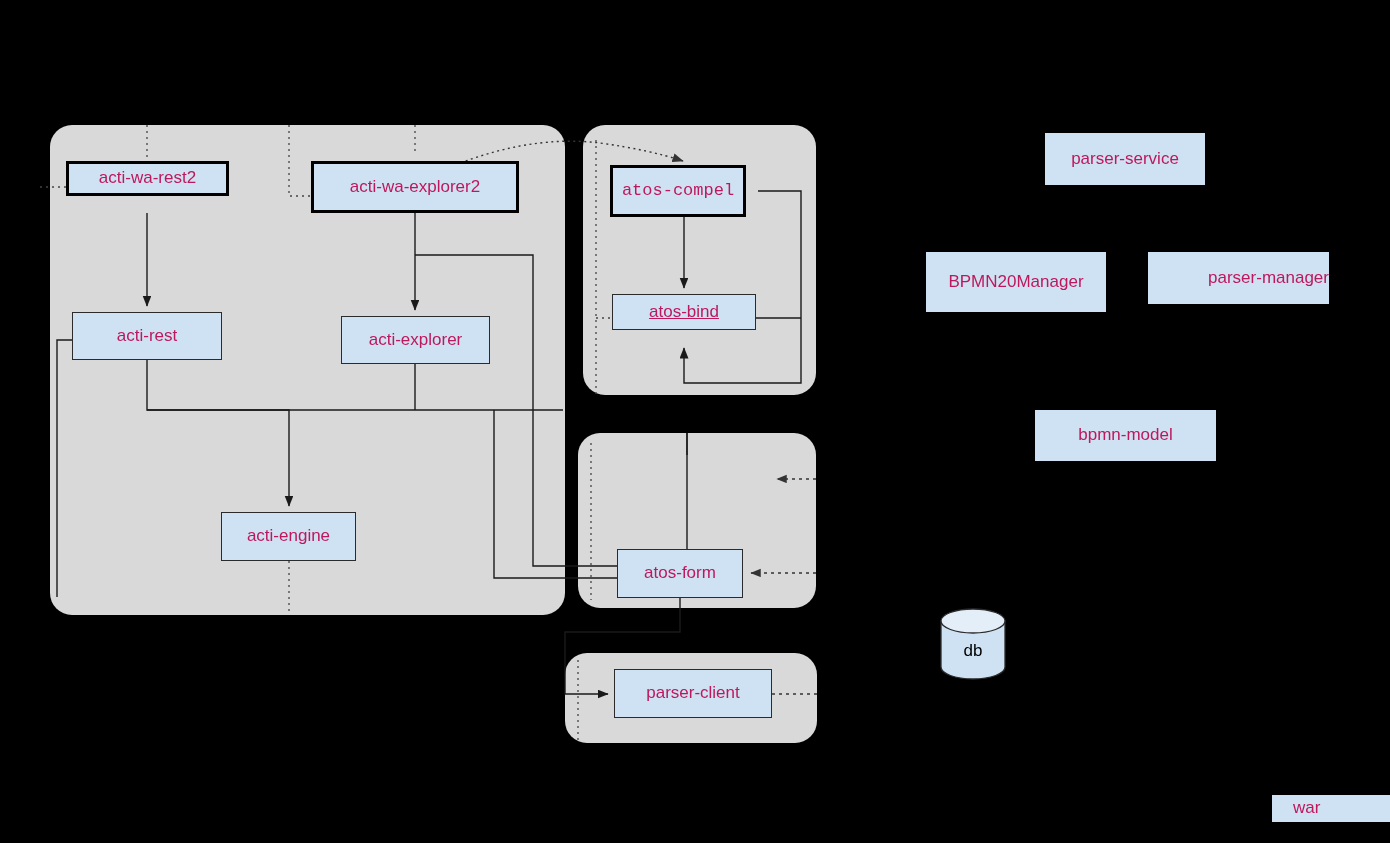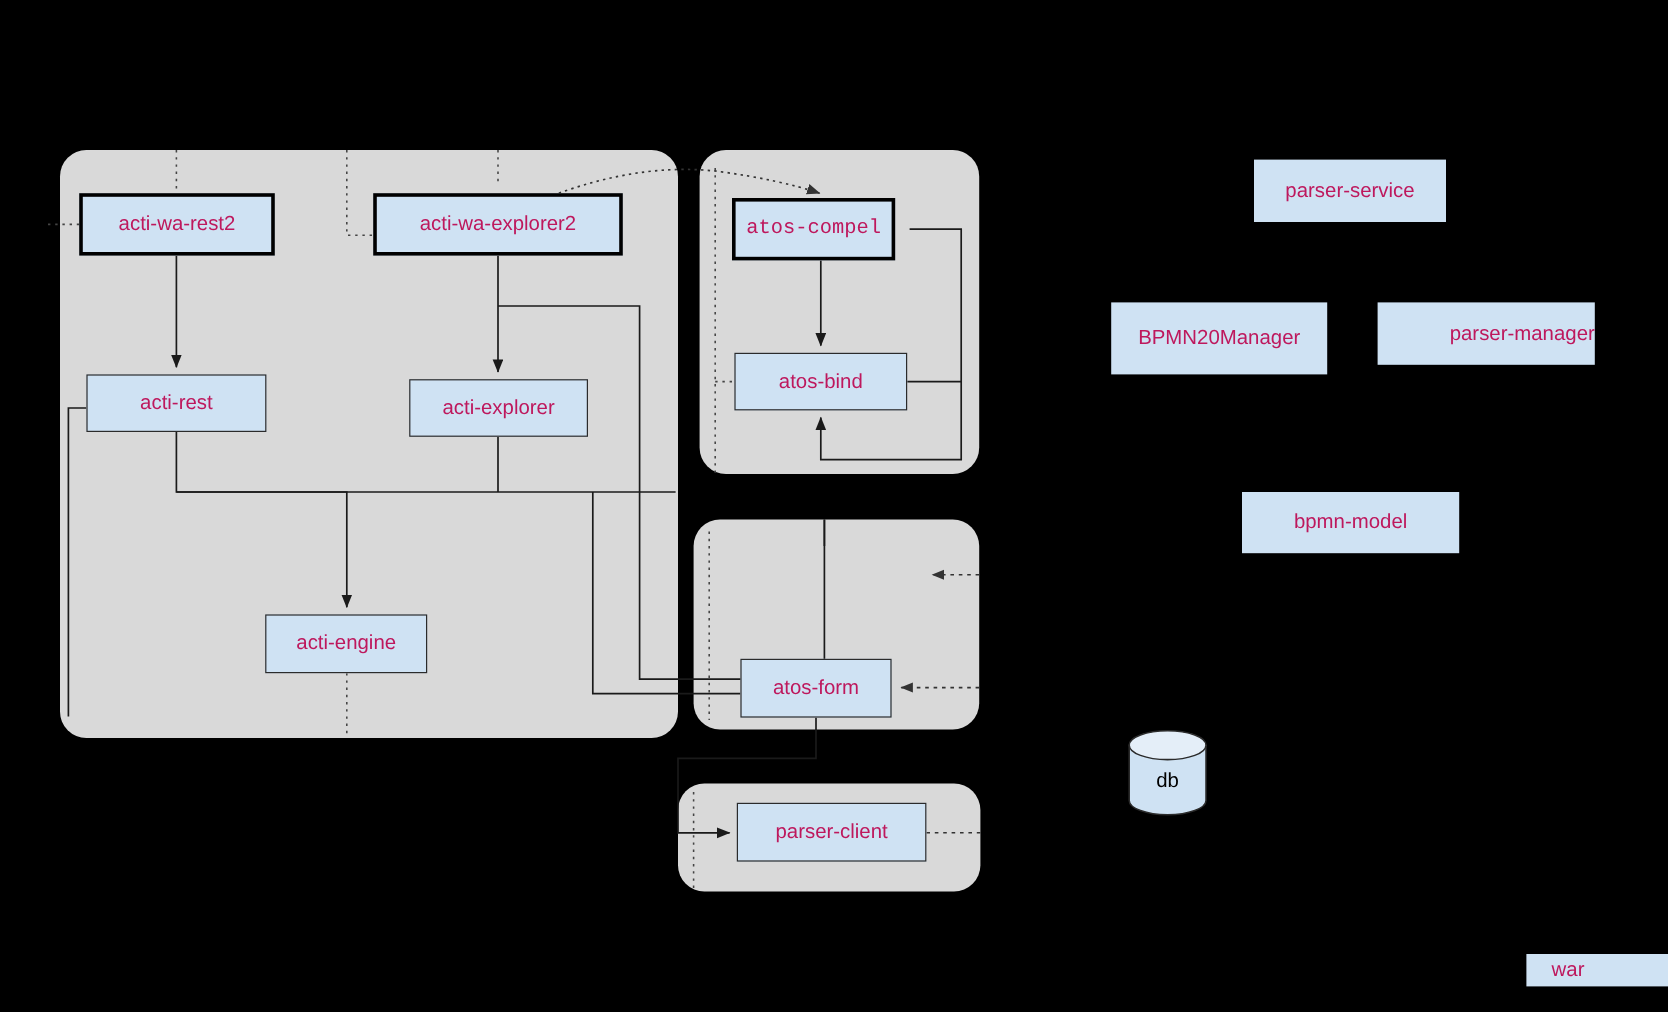--- a/index.html
+++ b/index.html
@@ -146,40 +146,40 @@
     <g stroke="#333333" stroke-width="1.3" fill="none" stroke-dasharray="3,4">
 
       <path d="M816,479 L777,479" marker-end="url(#arwd)"></path>
 
       <path d="M816,573 L751,573" marker-end="url(#arwd)"></path>
 
       <path d="M772,694 L817,694"></path>
     </g>
   </svg>
 
-  <div class="node bold-edge" style="left:66px; top:161px; width:163px; height:52px;text-align:right;">
+  <div class="node bold-edge" style="left:66px; top:161px; width:163px; height:35px;text-align:right;">
     <span>acti-wa-rest2</span>
   </div>
   <div class="node bold-edge" style="left:311px; top:161px; width:208px; height:52px;">
     <span>acti-wa-explorer2</span>
   </div>
   <div class="node" style="left:72px; top:312px; width:150px; height:48px;">
     <span>acti-rest</span>
   </div>
   <div class="node" style="left:341px; top:316px; width:149px; height:48px;">
     <span>acti-explorer</span>
   </div>
   <div class="node" style="left:221px; top:512px; width:135px; height:49px;">
     <span>acti-engine</span>
   </div>
 
   <div class="node bold-edge" style="left:610px; top:165px; width:136px; height:52px;font-family:Liberation Mono, monospace;">
     <span>atos-compel</span>
   </div>
-  <div class="node" style="left:612px; top:294px; width:144px; height:48px;">
+  <div class="node" style="left:612px; top:294px; width:144px; height:36px;text-decoration:underline;">
     <span>atos-bind</span>
   </div>
 
   <div class="node" style="left:617px; top:549px; width:126px; height:49px;">
     <span>atos-form</span>
   </div>
 
   <div class="node" style="left:614px; top:669px; width:158px; height:49px;">
     <span>parser-client</span>
   </div>

